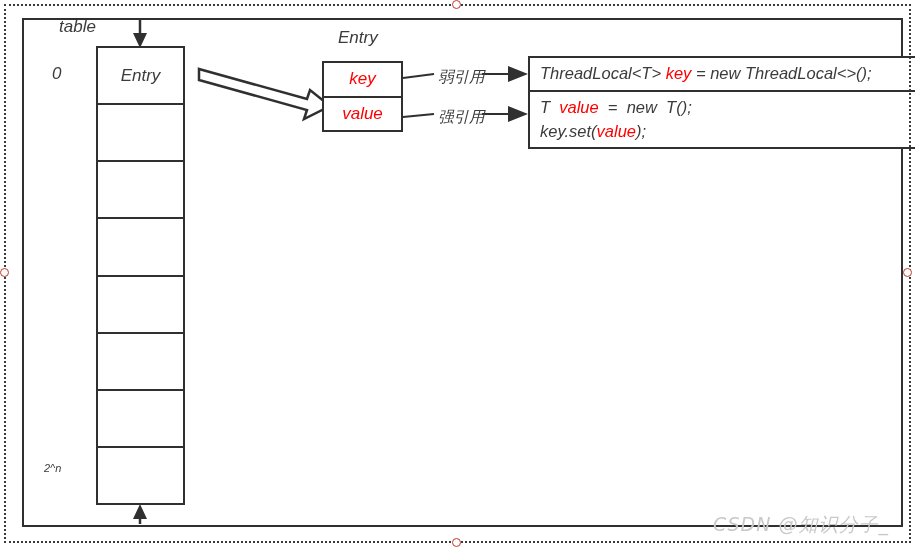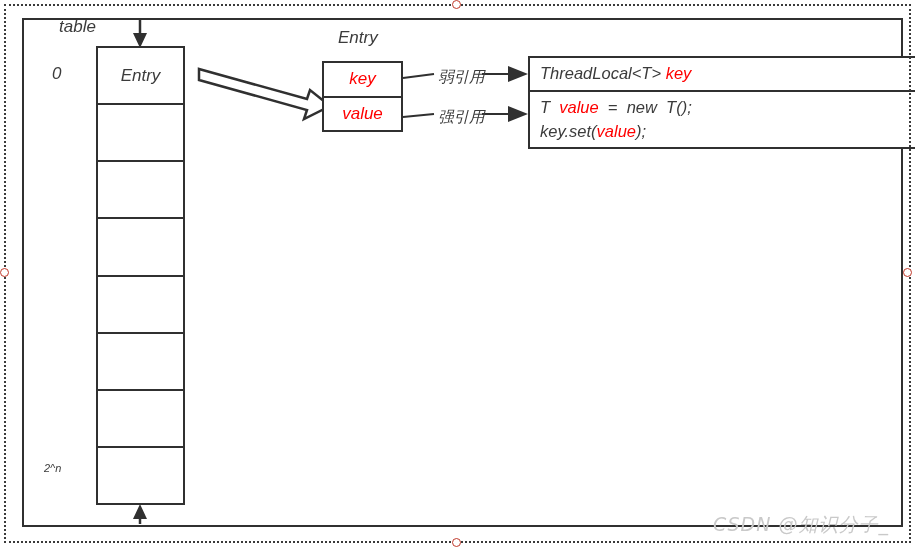--- a/index.html
+++ b/index.html
@@ -249,21 +249,21 @@
 
   <div class="kv-box">
     <div class="kv-cell top">key</div>
     <div class="kv-cell">value</div>
   </div>
 
   <div class="ref-label ref-weak">弱引用</div>
   <div class="ref-label ref-strong">强引用</div>
 
   <div class="code-box">
-    <div class="code-row first"><span>ThreadLocal&lt;T&gt; </span><span class="hl">key</span></div>
+    <div class="code-row first"><span>ThreadLocal&lt;T&gt; </span><span class="hl">key</span><span> = new ThreadLocal&lt;&gt;();</span></div>
     <div class="code-row second">
       <div><span>T  </span><span class="hl">value</span><span>  =  new  T();</span></div>
       <div><span>key.set(</span><span class="hl">value</span><span>);</span></div>
     </div>
   </div>
 
   <div class="watermark">CSDN @知识分子_</div>
 
   <div class="selection-frame"></div>
   <div class="handle" style="left:452px; top:0px;"></div>

